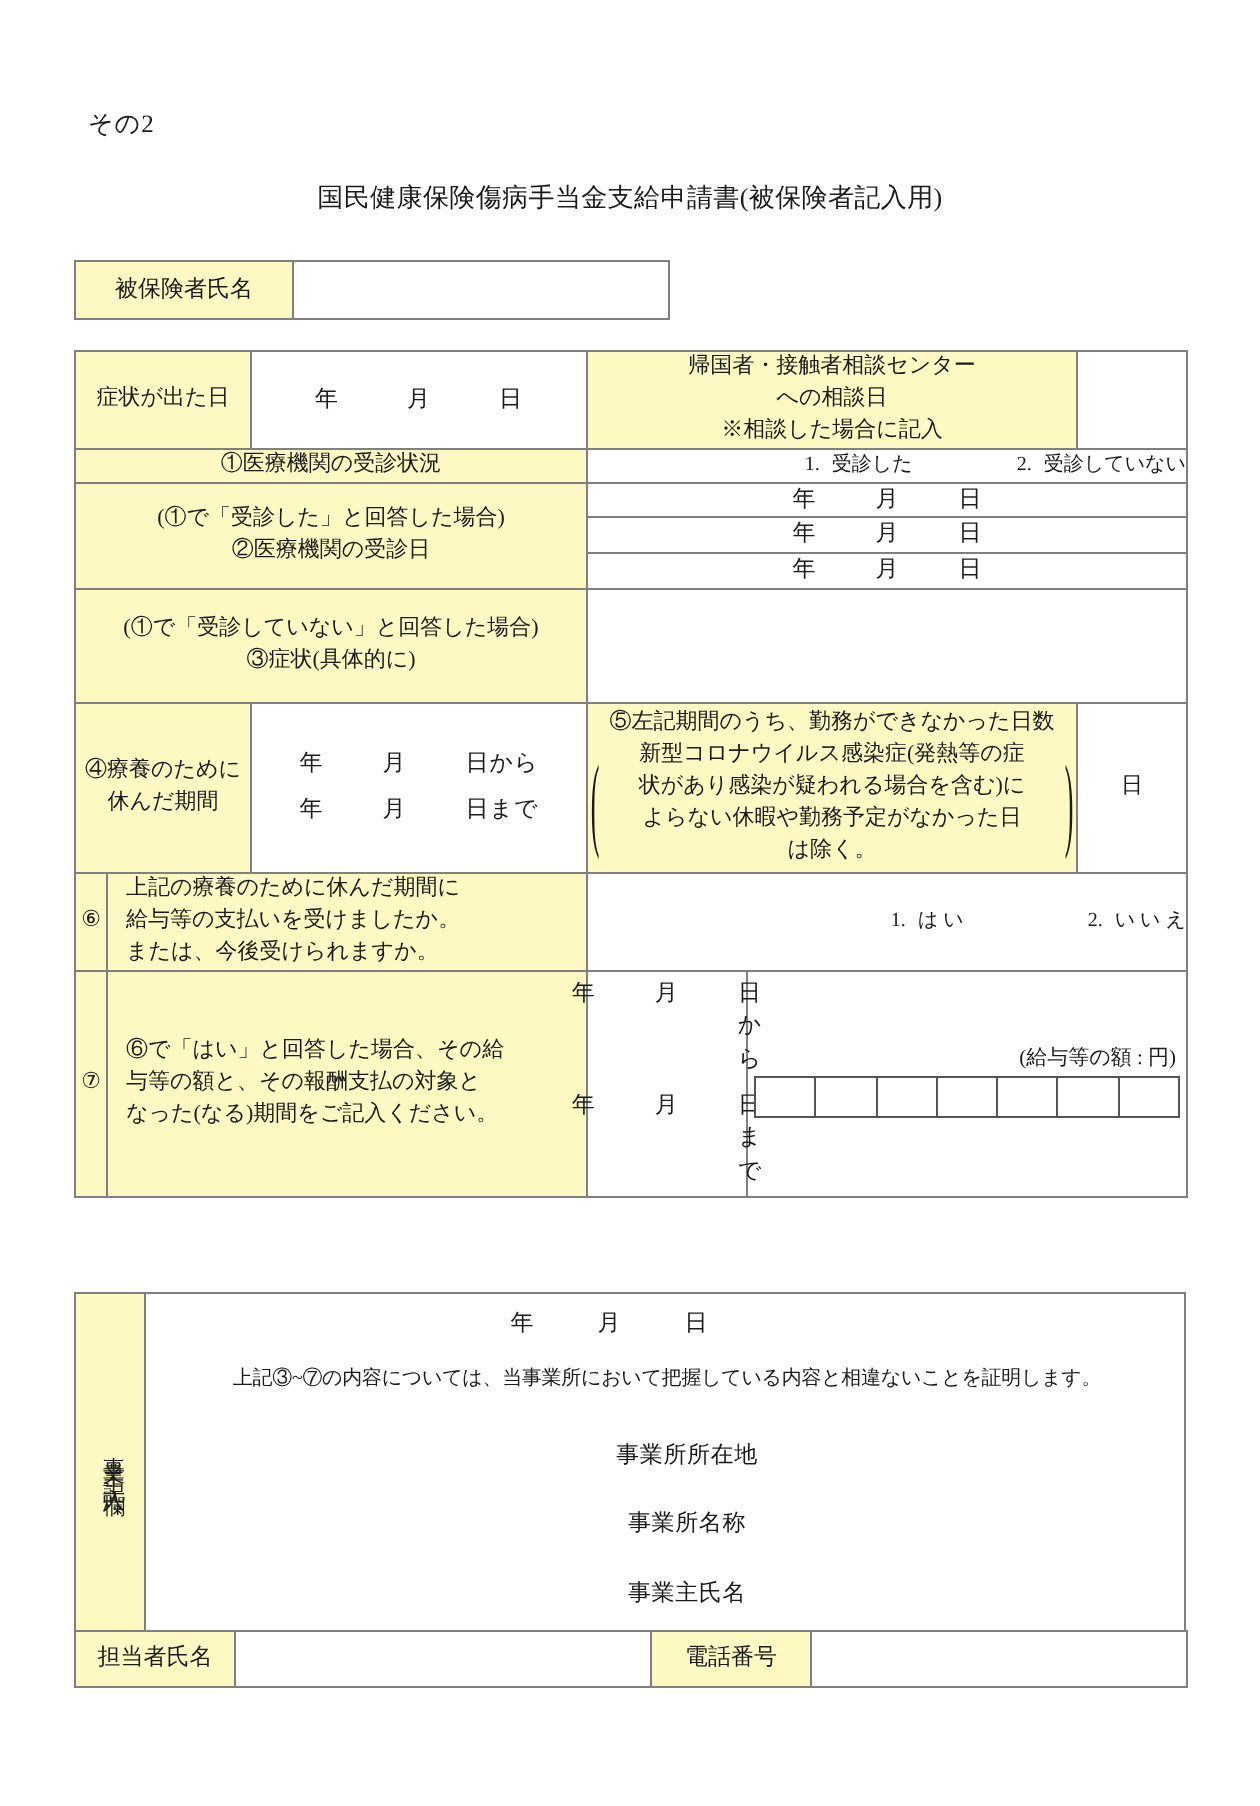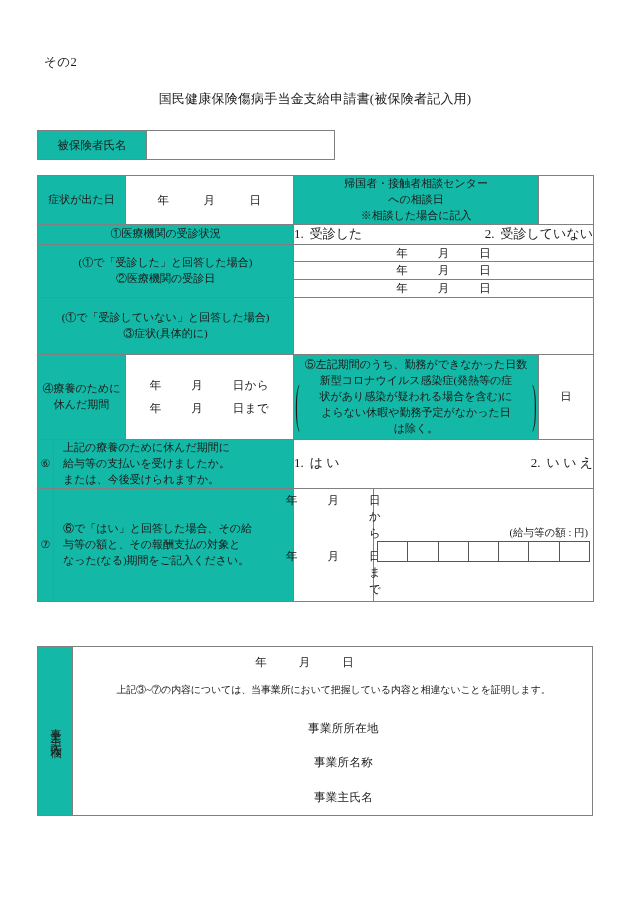--- a/index.html
+++ b/index.html
@@ -46,21 +46,21 @@
     table-layout: fixed;
     font-size: 11px;
   }
   .tbl td {
     border: 1px solid #808080;
     padding: 0;
     vertical-align: middle;
     text-align: center;
     line-height: 1.45;
   }
-  .shade { background: #14b8a6; }
+  .shade { background: #fef9c3; }
   .white { background: #ffffff; }
 
   
   #insured-name-table {
     left: 37px;
     top: 130px;
     width: 298px;
   }
   #insured-name-table td { height: 28px; }
   #insured-name-table .lbl { width: 108px; font-size: 11.5px; }
@@ -97,24 +97,24 @@
   
   .center-head {
     font-size: 10.5px;
     line-height: 1.5;
     padding: 4px 3px;
   }
 
   
   .choices {
     display: flex;
-    justify-content: space-between;
+    justify-content: flex-end;
     align-items: center;
     gap: 52px;
-    font-size: 13px;
+    font-size: 10px;
   }
   .choices.wide { gap: 62px; }
   .choice-num { margin-right: 6px; }
 
   
   .lbl-block {
     font-size: 11px;
     line-height: 1.65;
     padding: 6px 5px;
   }
@@ -443,14 +443,30 @@
         <div class="emp-fields">
           <div class="f">事業所所在地</div>
           <div class="f">事業所名称</div>
           <div class="f">事業主氏名</div>
         </div>
       </td>
     </tr>
   </tbody>
     </table>
 
+  <table class="tbl" id="contact-table">
+    <colgroup>
+      <col style="width:80px">
+      <col style="width:208px">
+      <col style="width:80px">
+      <col style="width:188px">
+    </colgroup>
+    <tbody>
+        <tr>
+      <td class="shade">担当者氏名</td>
+      <td class="white"></td>
+      <td class="shade">電話番号</td>
+      <td class="white"></td>
+    </tr>
+  </tbody>
+    </table>
 
 </div>
 
 </body></html>

